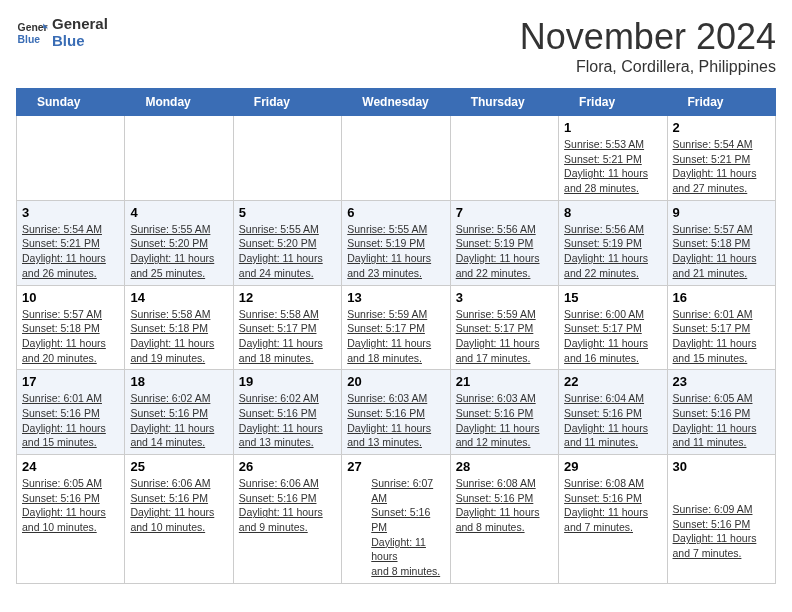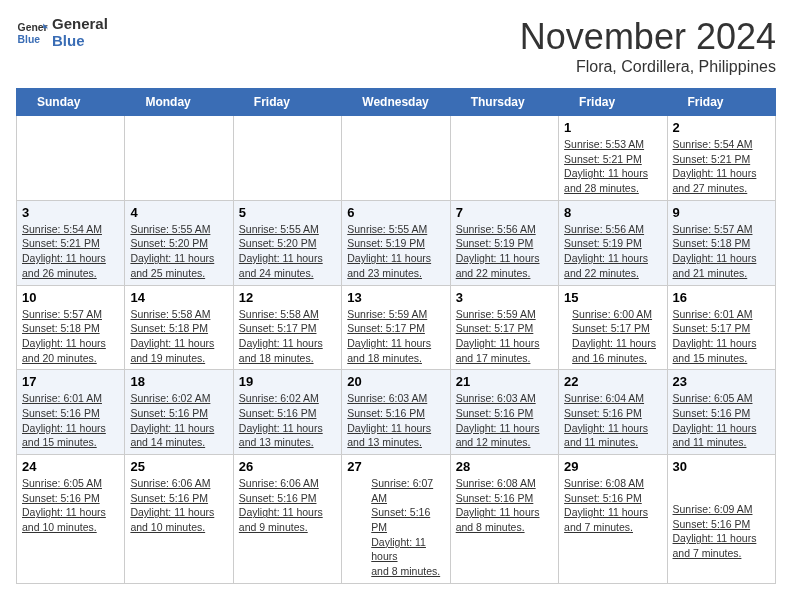--- a/index.html
+++ b/index.html
@@ -215,21 +215,21 @@
         </td>
         <td>
           <div class="day-number">3</div>
           <div class="day-info" style="white-space: pre-line;">Sunrise: 5:59 AM
 Sunset: 5:17 PM
 Daylight: 11 hours
 and 17 minutes.</div>
         </td>
         <td>
           <div class="day-number">15</div>
-          <div class="day-info" style="white-space: pre-line; margin-left: 8px;">Sunrise: 6:00 AM
+          <div class="day-info" style="white-space: pre-line;">Sunrise: 6:00 AM
 Sunset: 5:17 PM
 Daylight: 11 hours
 and 16 minutes.</div>
         </td>
         <td>
           <div class="day-number">16</div>
           <div class="day-info" style="white-space: pre-line;">Sunrise: 6:01 AM
 Sunset: 5:17 PM
 Daylight: 11 hours
 and 15 minutes.</div>

